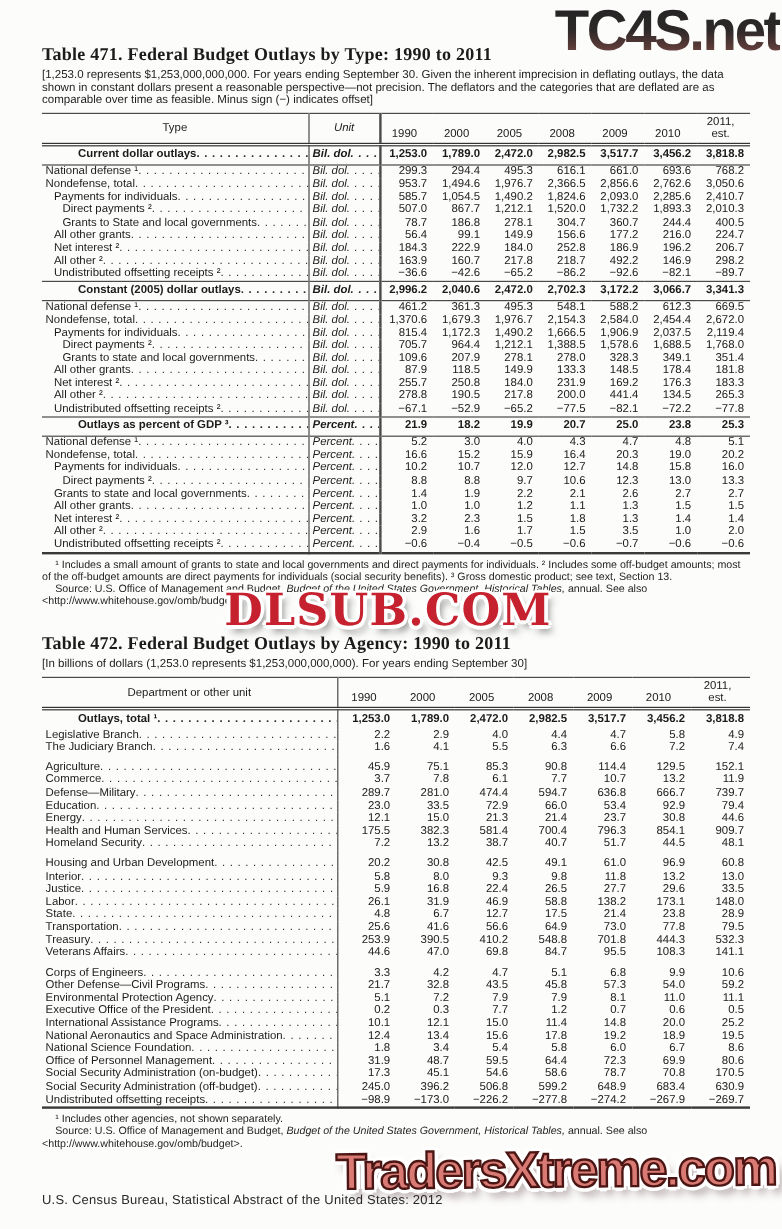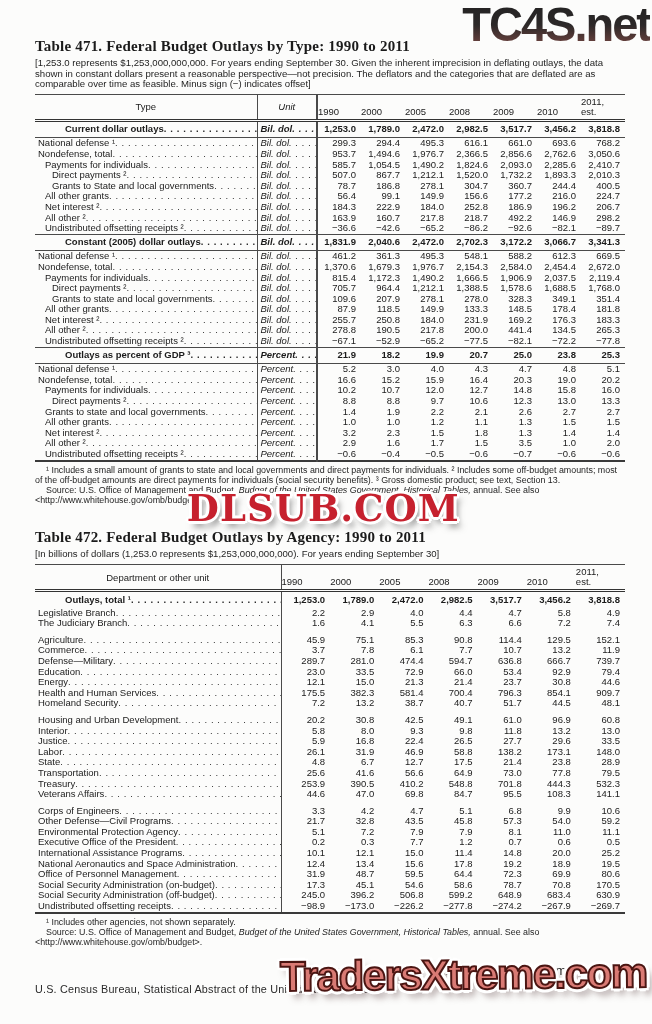--- a/index.html
+++ b/index.html
@@ -55,21 +55,21 @@
   
   table.gov{
     border-collapse:collapse;table-layout:fixed;width:590px;
     font-size:9.5px;color:#1b1b1b;
     border-bottom:2px solid #3a3a3a;
   }
   .gov thead tr{border-top:1px solid #4a4a4a;border-bottom:3px double #333;}
   .gov th{font-weight:normal;padding:2px 0 2px 0;font-size:9.5px;}
   .gov th.stub{text-align:center;vertical-align:middle;}
   .gov th.unit{text-align:center;vertical-align:middle;}
-  .gov th.yr{text-align:left;vertical-align:bottom;padding-right:5px;line-height:10px;}
+  .gov th.yr{text-align:center;vertical-align:bottom;padding-right:5px;line-height:10px;}
   .gov td{line-height:10.6px;vertical-align:bottom;padding:0;}
   .gov td.num{text-align:right;padding-right:5px;white-space:nowrap;}
   .gov td.lab{overflow:hidden;}
   .lw{display:flex;align-items:baseline;overflow:hidden;}
   .lw .lbl{white-space:nowrap;}
   .lw .dots{flex:1 1 auto;overflow:hidden;white-space:nowrap;color:#2a2a2a;}
   .dots::before{
     content:". . . . . . . . . . . . . . . . . . . . . . . . . . . . . . . . . . . . . . . . . . . . . . . . . . . . . . . . . . . . . . . . . . . .";
     letter-spacing:.6px;
   }
@@ -348,21 +348,21 @@
                 <span class="lbl">Constant (2005) dollar outlays</span>
                 <span class="dots"></span>
               </div>
             </td>
             <td class="lab unitcell">
               <div class="lw" style="padding-left:3px">
                 <span class="lbl">Bil. dol</span>
                 <span class="dots"></span>
               </div>
             </td>
-            <td class="num first-num">1,831.9</td>
+            <td class="num first-num">2,996.2</td>
             <td class="num">2,040.6</td>
             <td class="num">2,472.0</td>
             <td class="num">2,702.3</td>
             <td class="num">3,172.2</td>
             <td class="num">3,066.7</td>
             <td class="num">3,341.3</td>
           </tr>
           <tr class="gov-row">
             <td class="lab">
               <div class="lw" style="padding-left:3px">
@@ -1157,20 +1157,35 @@
             <td class="num">13.4</td>
             <td class="num">15.6</td>
             <td class="num">17.8</td>
             <td class="num">19.2</td>
             <td class="num">18.9</td>
             <td class="num">19.5</td>
           </tr>
           <tr class="gov-row">
             <td class="lab">
               <div class="lw" style="padding-left:3px">
+                <span class="lbl">National Science Foundation</span>
+                <span class="dots"></span>
+              </div>
+            </td>
+            <td class="num first-num">1.8</td>
+            <td class="num">3.4</td>
+            <td class="num">5.4</td>
+            <td class="num">5.8</td>
+            <td class="num">6.0</td>
+            <td class="num">6.7</td>
+            <td class="num">8.6</td>
+          </tr>
+          <tr class="gov-row">
+            <td class="lab">
+              <div class="lw" style="padding-left:3px">
                 <span class="lbl">Office of Personnel Management</span>
                 <span class="dots"></span>
               </div>
             </td>
             <td class="num first-num">31.9</td>
             <td class="num">48.7</td>
             <td class="num">59.5</td>
             <td class="num">64.4</td>
             <td class="num">72.3</td>
             <td class="num">69.9</td>

